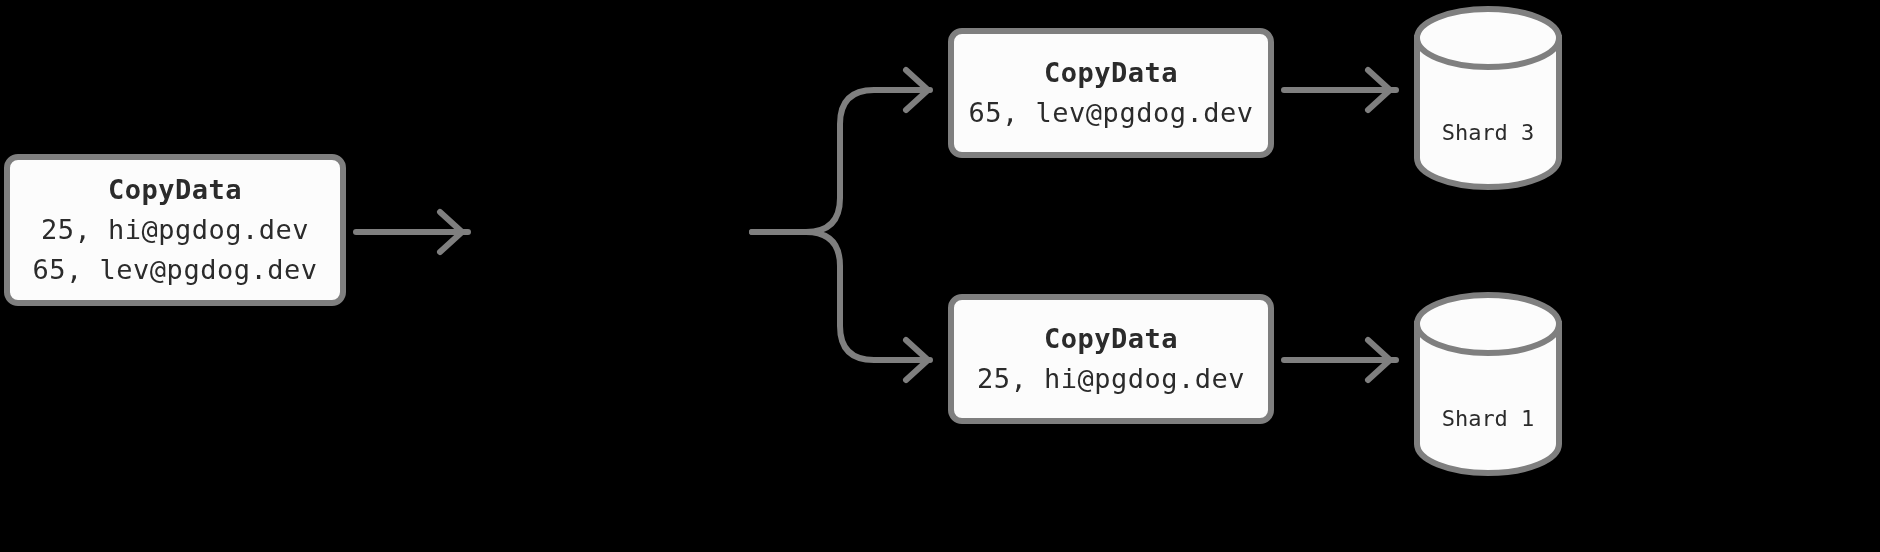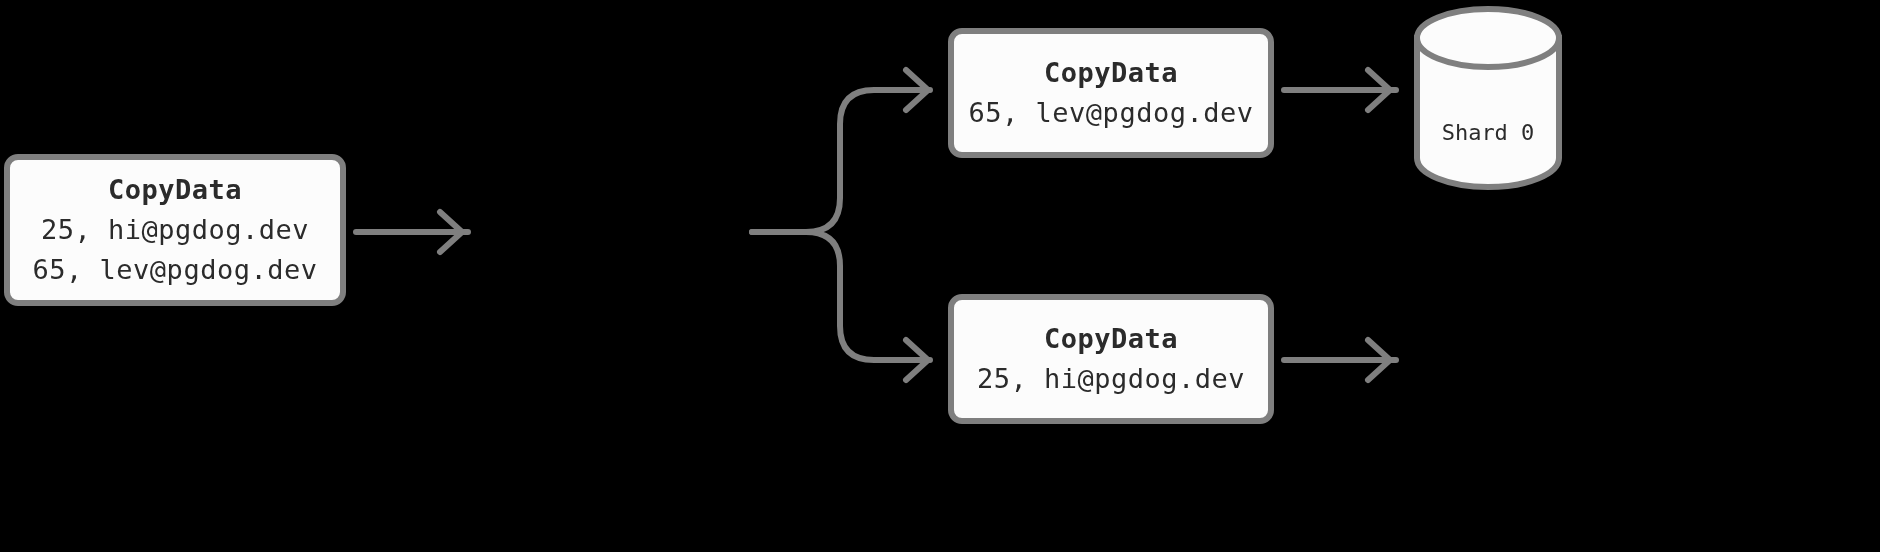--- a/index.html
+++ b/index.html
@@ -130,17 +130,24 @@
   <div class="node box" id="node-shard1-payload">
     <div class="line title">CopyData</div>
     <div class="line">25, hi@pgdog.dev</div>
   </div>
 
   <div class="cylinder" id="cyl-shard0">
     <svg class="cyl-svg" width="152" height="188" viewBox="0 0 152 188" xmlns="http://www.w3.org/2000/svg">
       <path d="M 5 34 L 5 154 A 71 29 0 0 0 147 154 L 147 34 Z" fill="#fcfcfc" stroke="#7f7f7f" stroke-width="6"></path>
       <ellipse cx="76" cy="34" rx="71" ry="29" fill="#fcfcfc" stroke="#7f7f7f" stroke-width="6"></ellipse>
     </svg>
-    <div class="cyl-label">Shard 0</div>
+    <div class="cyl-label">Shard 3</div>
   </div>
 
+  <div class="cylinder" id="cyl-shard1">
+    <svg class="cyl-svg" width="152" height="188" viewBox="0 0 152 188" xmlns="http://www.w3.org/2000/svg">
+      <path d="M 5 34 L 5 154 A 71 29 0 0 0 147 154 L 147 34 Z" fill="#fcfcfc" stroke="#7f7f7f" stroke-width="6"></path>
+      <ellipse cx="76" cy="34" rx="71" ry="29" fill="#fcfcfc" stroke="#7f7f7f" stroke-width="6"></ellipse>
+    </svg>
+    <div class="cyl-label">Shard 1</div>
+  </div>
 
 </div>
 
 </body></html>

